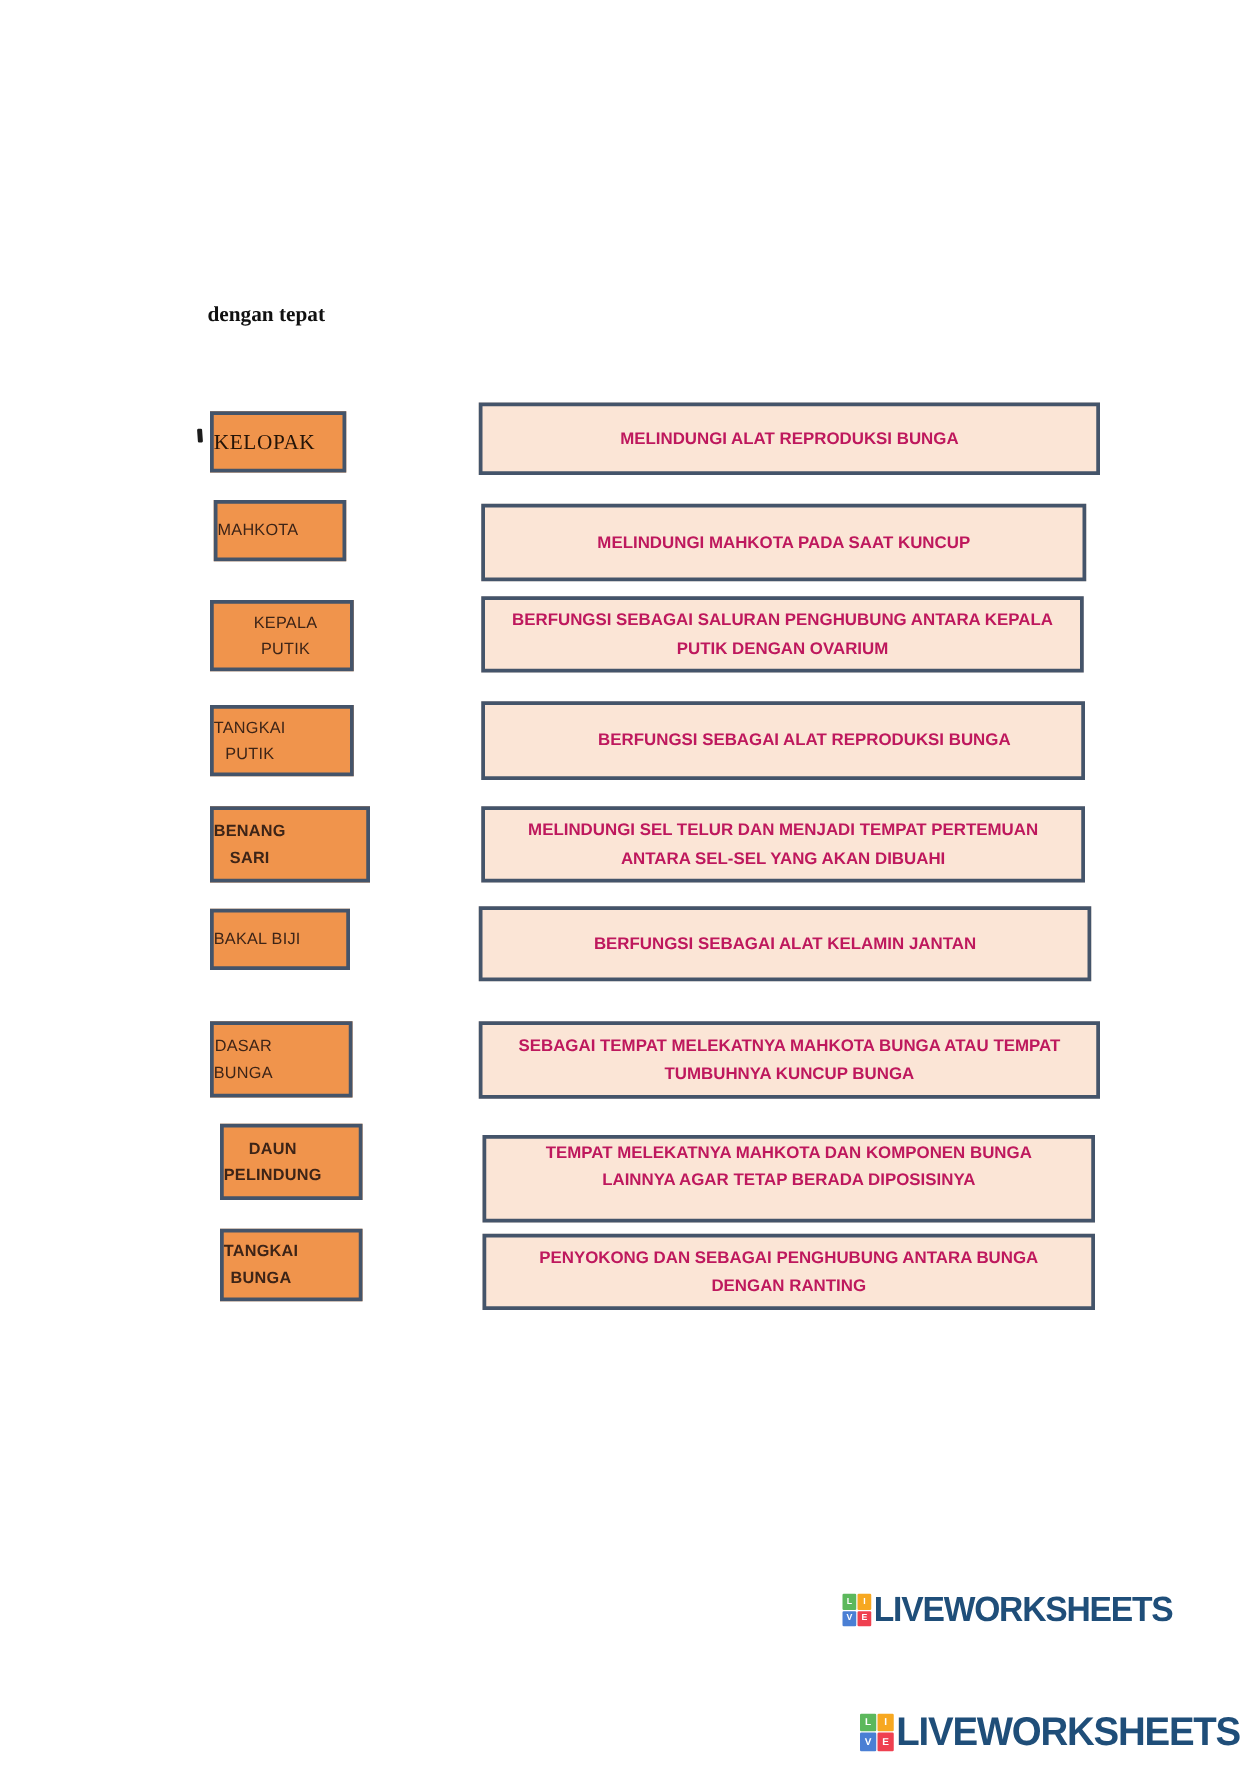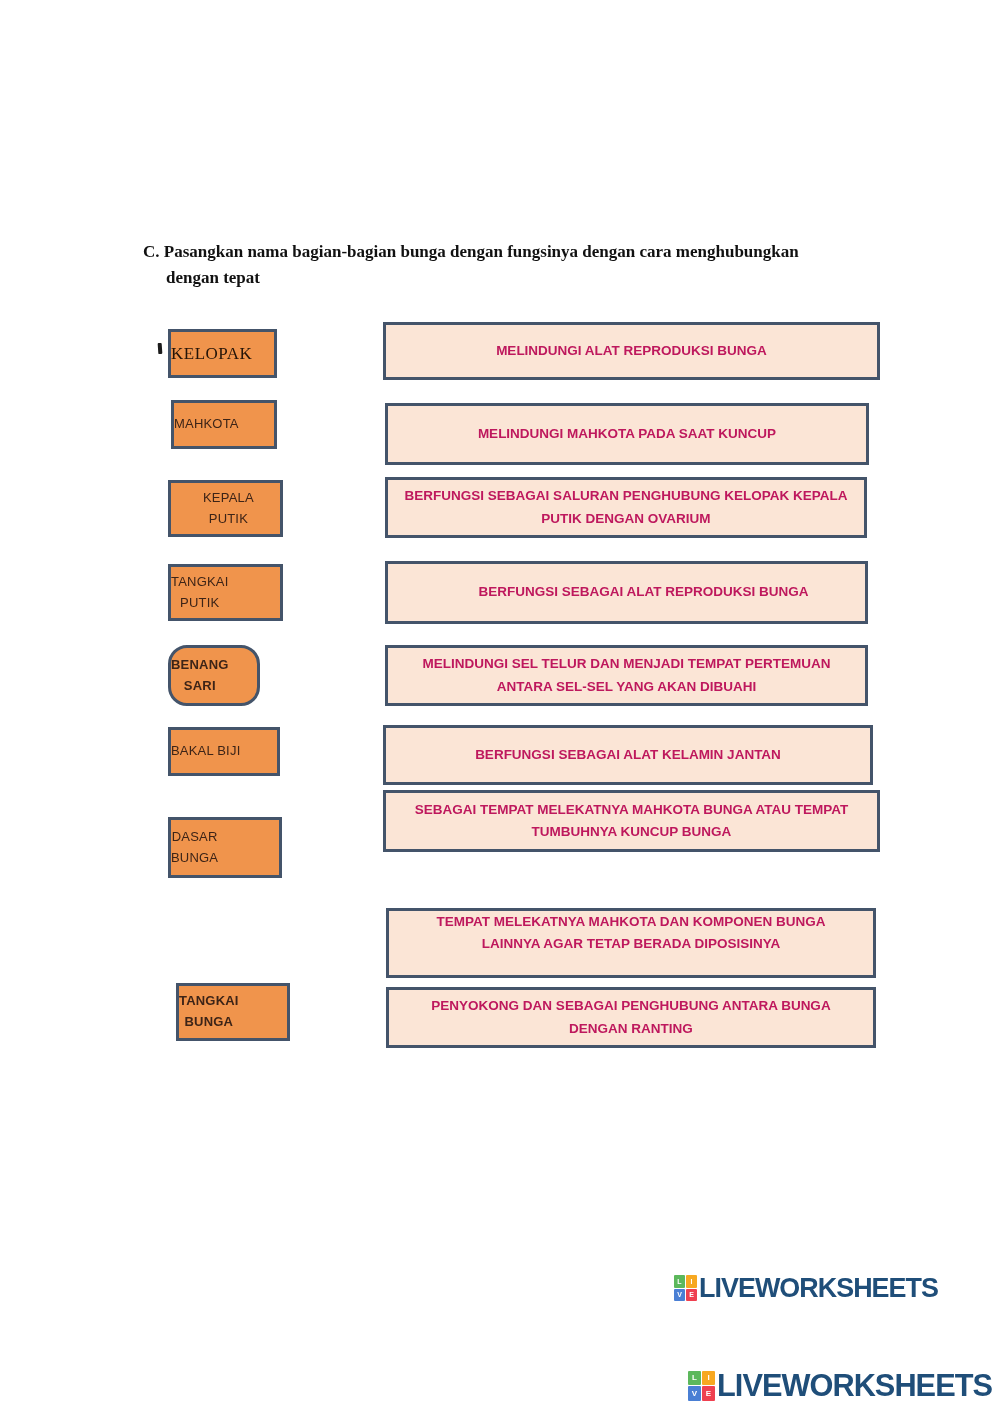--- a/index.html
+++ b/index.html
@@ -107,21 +107,20 @@
   .logo-2 .logo-grid { width: 27px; height: 30px; }
   .logo-2 .logo-cell { font-size: 8px; }
   .logo-2 .logo-text { font-size: 32px; }
 </style>
 </head>
 <body>
 
 <div class="page">
 
   <div class="worksheet-title">
-    <div class="title-line1">C. Pasangkan nama bagian-bagian bunga dengan fungsinya dengan cara menghubungkan</div>
     <div class="title-line2">dengan tepat</div>
   </div>
 
   <div class="stray-mark"></div>
 
   <div class="term-box" style="left:168px; top:329px; width:109px; height:49px;">
     <span class="term-label serif">KELOPAK</span>
   </div>
   <div class="answer-box" style="left:383px; top:322px; width:497px; height:58px;">
     <span class="answer-label">MELINDUNGI ALAT REPRODUKSI BUNGA</span>
@@ -132,57 +131,61 @@
   </div>
   <div class="answer-box" style="left:385px; top:403px; width:484px; height:62px;">
     <span class="answer-label">MELINDUNGI MAHKOTA PADA SAAT KUNCUP</span>
   </div>
 
   <div class="term-box" style="left:168px; top:480px; width:115px; height:57px;padding-left:32px;">
     <span class="term-label">KEPALA
 PUTIK</span>
   </div>
   <div class="answer-box" style="left:385px; top:477px; width:482px; height:61px;">
-    <span class="answer-label">BERFUNGSI SEBAGAI SALURAN PENGHUBUNG KELOPAK KEPALA
+    <span class="answer-label">BERFUNGSI SEBAGAI SALURAN PENGHUBUNG ANTARA KEPALA
 PUTIK DENGAN OVARIUM</span>
   </div>
 
   <div class="term-box" style="left:168px; top:564px; width:115px; height:57px;">
     <span class="term-label">TANGKAI
 PUTIK</span>
   </div>
   <div class="answer-box" style="left:385px; top:561px; width:483px; height:63px;padding-left:34px;">
     <span class="answer-label">BERFUNGSI SEBAGAI ALAT REPRODUKSI BUNGA</span>
   </div>
 
-  <div class="term-box" style="left:168px; top:645px; width:92px; height:61px;border-radius:19px;">
+  <div class="term-box" style="left:168px; top:645px; width:128px; height:61px;">
     <span class="term-label bold">BENANG
 SARI</span>
   </div>
   <div class="answer-box" style="left:385px; top:645px; width:483px; height:61px;">
     <span class="answer-label">MELINDUNGI SEL TELUR DAN MENJADI TEMPAT PERTEMUAN
 ANTARA SEL-SEL YANG AKAN DIBUAHI</span>
   </div>
 
   <div class="term-box" style="left:168px; top:727px; width:112px; height:49px;">
     <span class="term-label">BAKAL BIJI</span>
   </div>
   <div class="answer-box" style="left:383px; top:725px; width:490px; height:60px;">
     <span class="answer-label">BERFUNGSI SEBAGAI ALAT KELAMIN JANTAN</span>
   </div>
 
   <div class="term-box" style="left:168px; top:817px; width:114px; height:61px;">
     <span class="term-label">DASAR
 BUNGA</span>
   </div>
-  <div class="answer-box" style="left:383px; top:790px; width:497px; height:62px;">
+  <div class="answer-box" style="left:383px; top:817px; width:497px; height:62px;">
     <span class="answer-label">SEBAGAI TEMPAT MELEKATNYA MAHKOTA BUNGA ATAU TEMPAT
 TUMBUHNYA KUNCUP BUNGA</span>
   </div>
 
+  <div class="term-box" style="left:176px; top:899px; width:114px; height:61px;">
+    <span class="term-label bold">DAUN
+PELINDUNG</span>
+  </div>
   <div class="answer-box text-high" style="left:386px; top:908px; width:490px; height:70px;">
     <span class="answer-label">TEMPAT MELEKATNYA MAHKOTA DAN KOMPONEN BUNGA
 LAINNYA AGAR TETAP BERADA DIPOSISINYA</span>
   </div>
 
   <div class="term-box" style="left:176px; top:983px; width:114px; height:58px;">
     <span class="term-label bold">TANGKAI
 BUNGA</span>
   </div>
   <div class="answer-box" style="left:386px; top:987px; width:490px; height:61px;">

